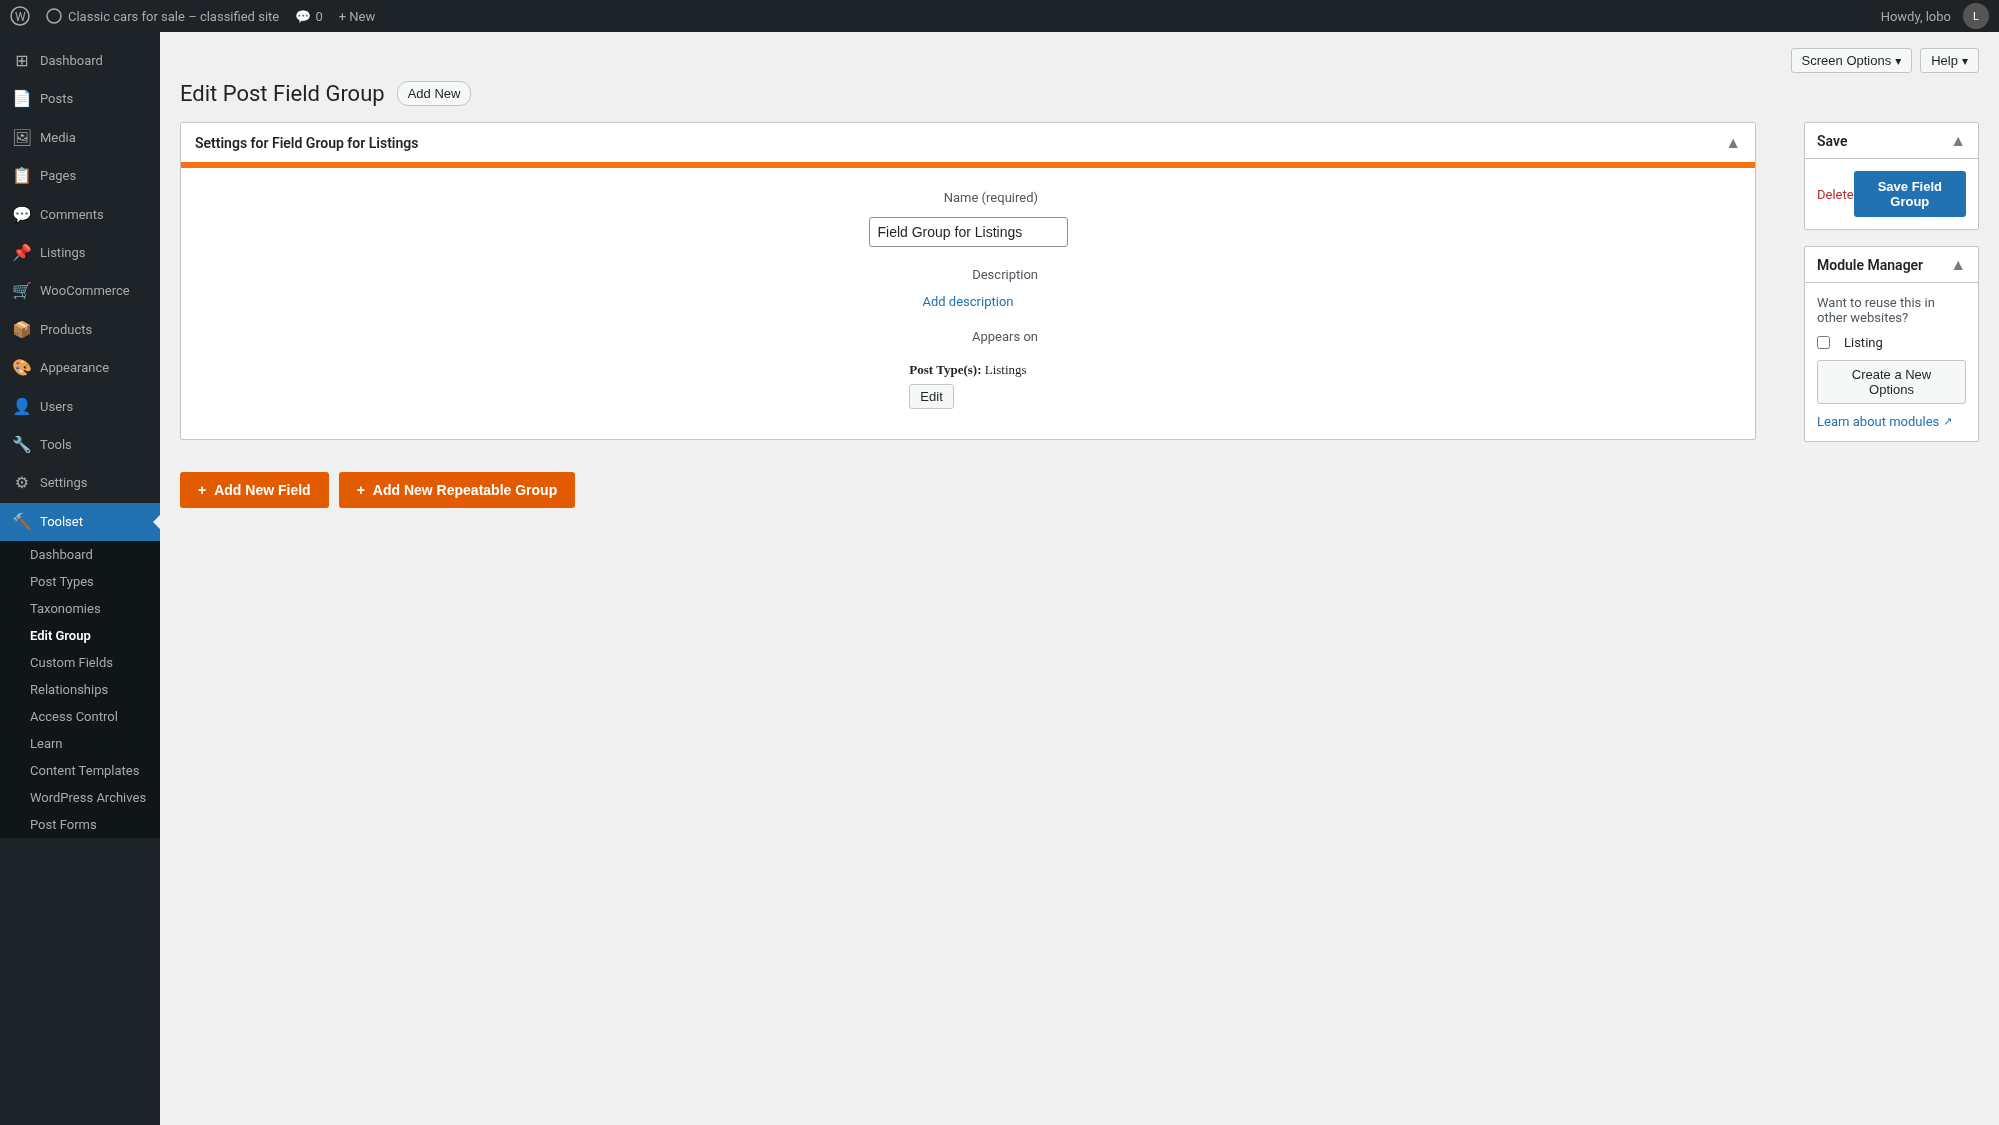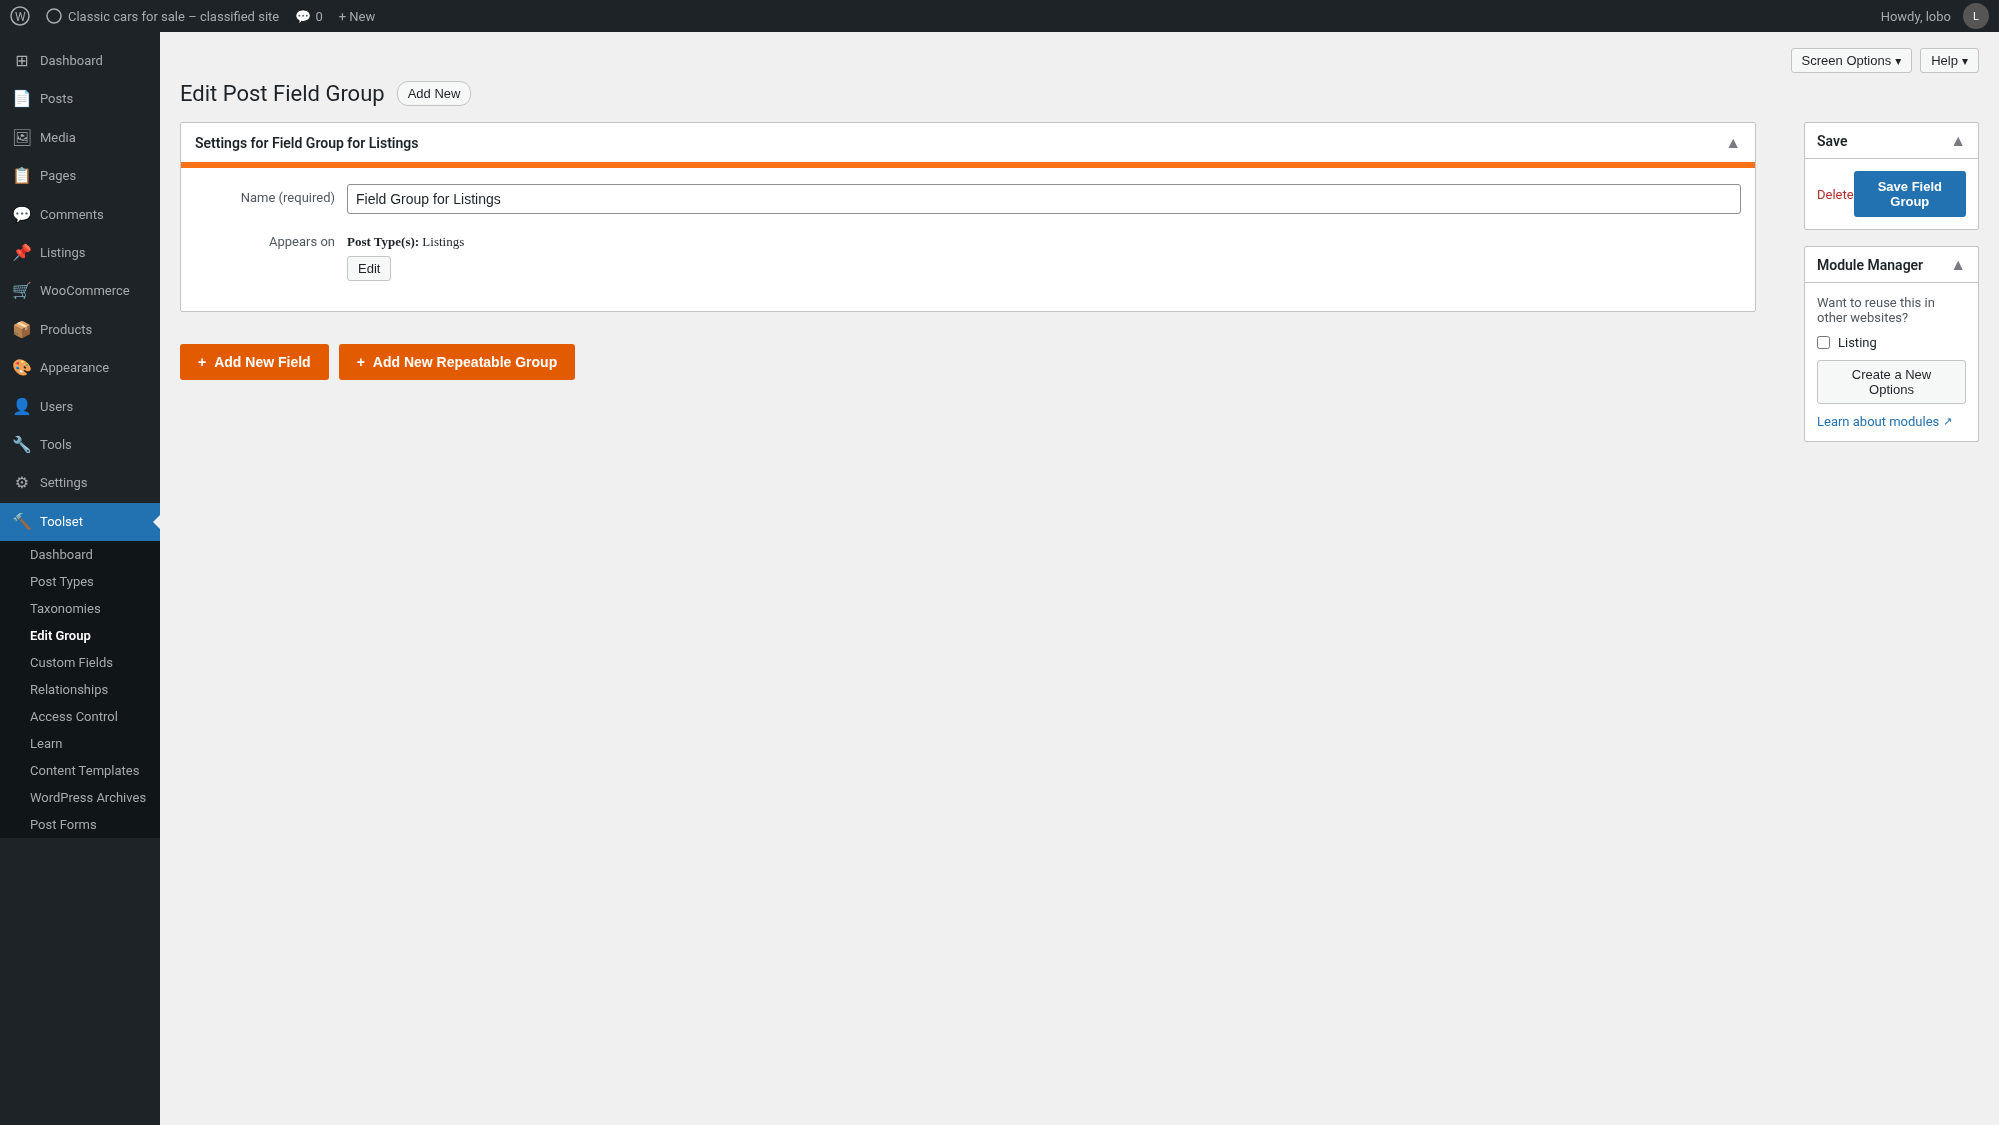--- a/index.html
+++ b/index.html
@@ -119,21 +119,21 @@
       justify-content: space-between;
       padding: 10px 14px;
       border-bottom: 6px solid #f97316;
       background: #fff;
     }
     .postbox-title { font-size: 14px; font-weight: 600; color: #1d2327; }
     .postbox-toggle { cursor: pointer; color: #787c82; font-size: 16px; }
     .postbox-body { padding: 16px 14px; }
 
     
-    .form-row { display: flex; align-items: flex-start; margin-bottom: 14px; gap: 12px; }
+    .form-row { display: flex; align-items: center; margin-bottom: 14px; gap: 12px; flex-direction: column; }
     .form-label { width: 140px; flex-shrink: 0; text-align: right; padding-top: 6px; font-size: 13px; color: #50575e; }
     .form-control {
       flex: 1;
       padding: 6px 8px;
       border: 1px solid #8c8f94;
       border-radius: 3px;
       font-size: 14px;
       color: #1d2327;
       background: #fff;
     }
@@ -207,21 +207,21 @@
       border: none;
       border-radius: 3px;
       padding: 8px 14px;
       font-size: 13px;
       font-weight: 600;
       cursor: pointer;
     }
 
     
     .module-desc { font-size: 13px; color: #50575e; margin-bottom: 10px; }
-    .module-checkbox-row { display: flex; align-items: center; gap: 8px; margin-bottom: 10px; }
+    .module-checkbox-row { display: flex; align-items: center; gap: 14px; margin-bottom: 10px; }
     .module-checkbox-row input { margin: 0; }
     .create-module-btn {
       display: block;
       width: 100%;
       background: #f6f7f7;
       border: 1px solid #c3c4c7;
       border-radius: 3px;
       padding: 6px 10px;
       font-size: 13px;
       cursor: pointer;
@@ -379,20 +379,24 @@
           </div>
           <div class="postbox-body">
 
             <div class="form-row">
               <label class="form-label">
                 <span>Name (required)</span>
               </label>
               <input class="form-control" type="text" value="Field Group for Listings" style="">
             </div>
 
+            <div class="form-row">
+              <label class="form-label">Description</label>
+              <a href="#" class="form-link">Add description</a>
+            </div>
 
             <div class="form-row">
               <label class="form-label">Appears on</label>
               <div>
                 <div class="appears-on-text">
                   <strong>Post Type(s):</strong>
                   <span>Listings</span>
                 </div>
                 <button class="edit-btn">Edit</button>
               </div>

